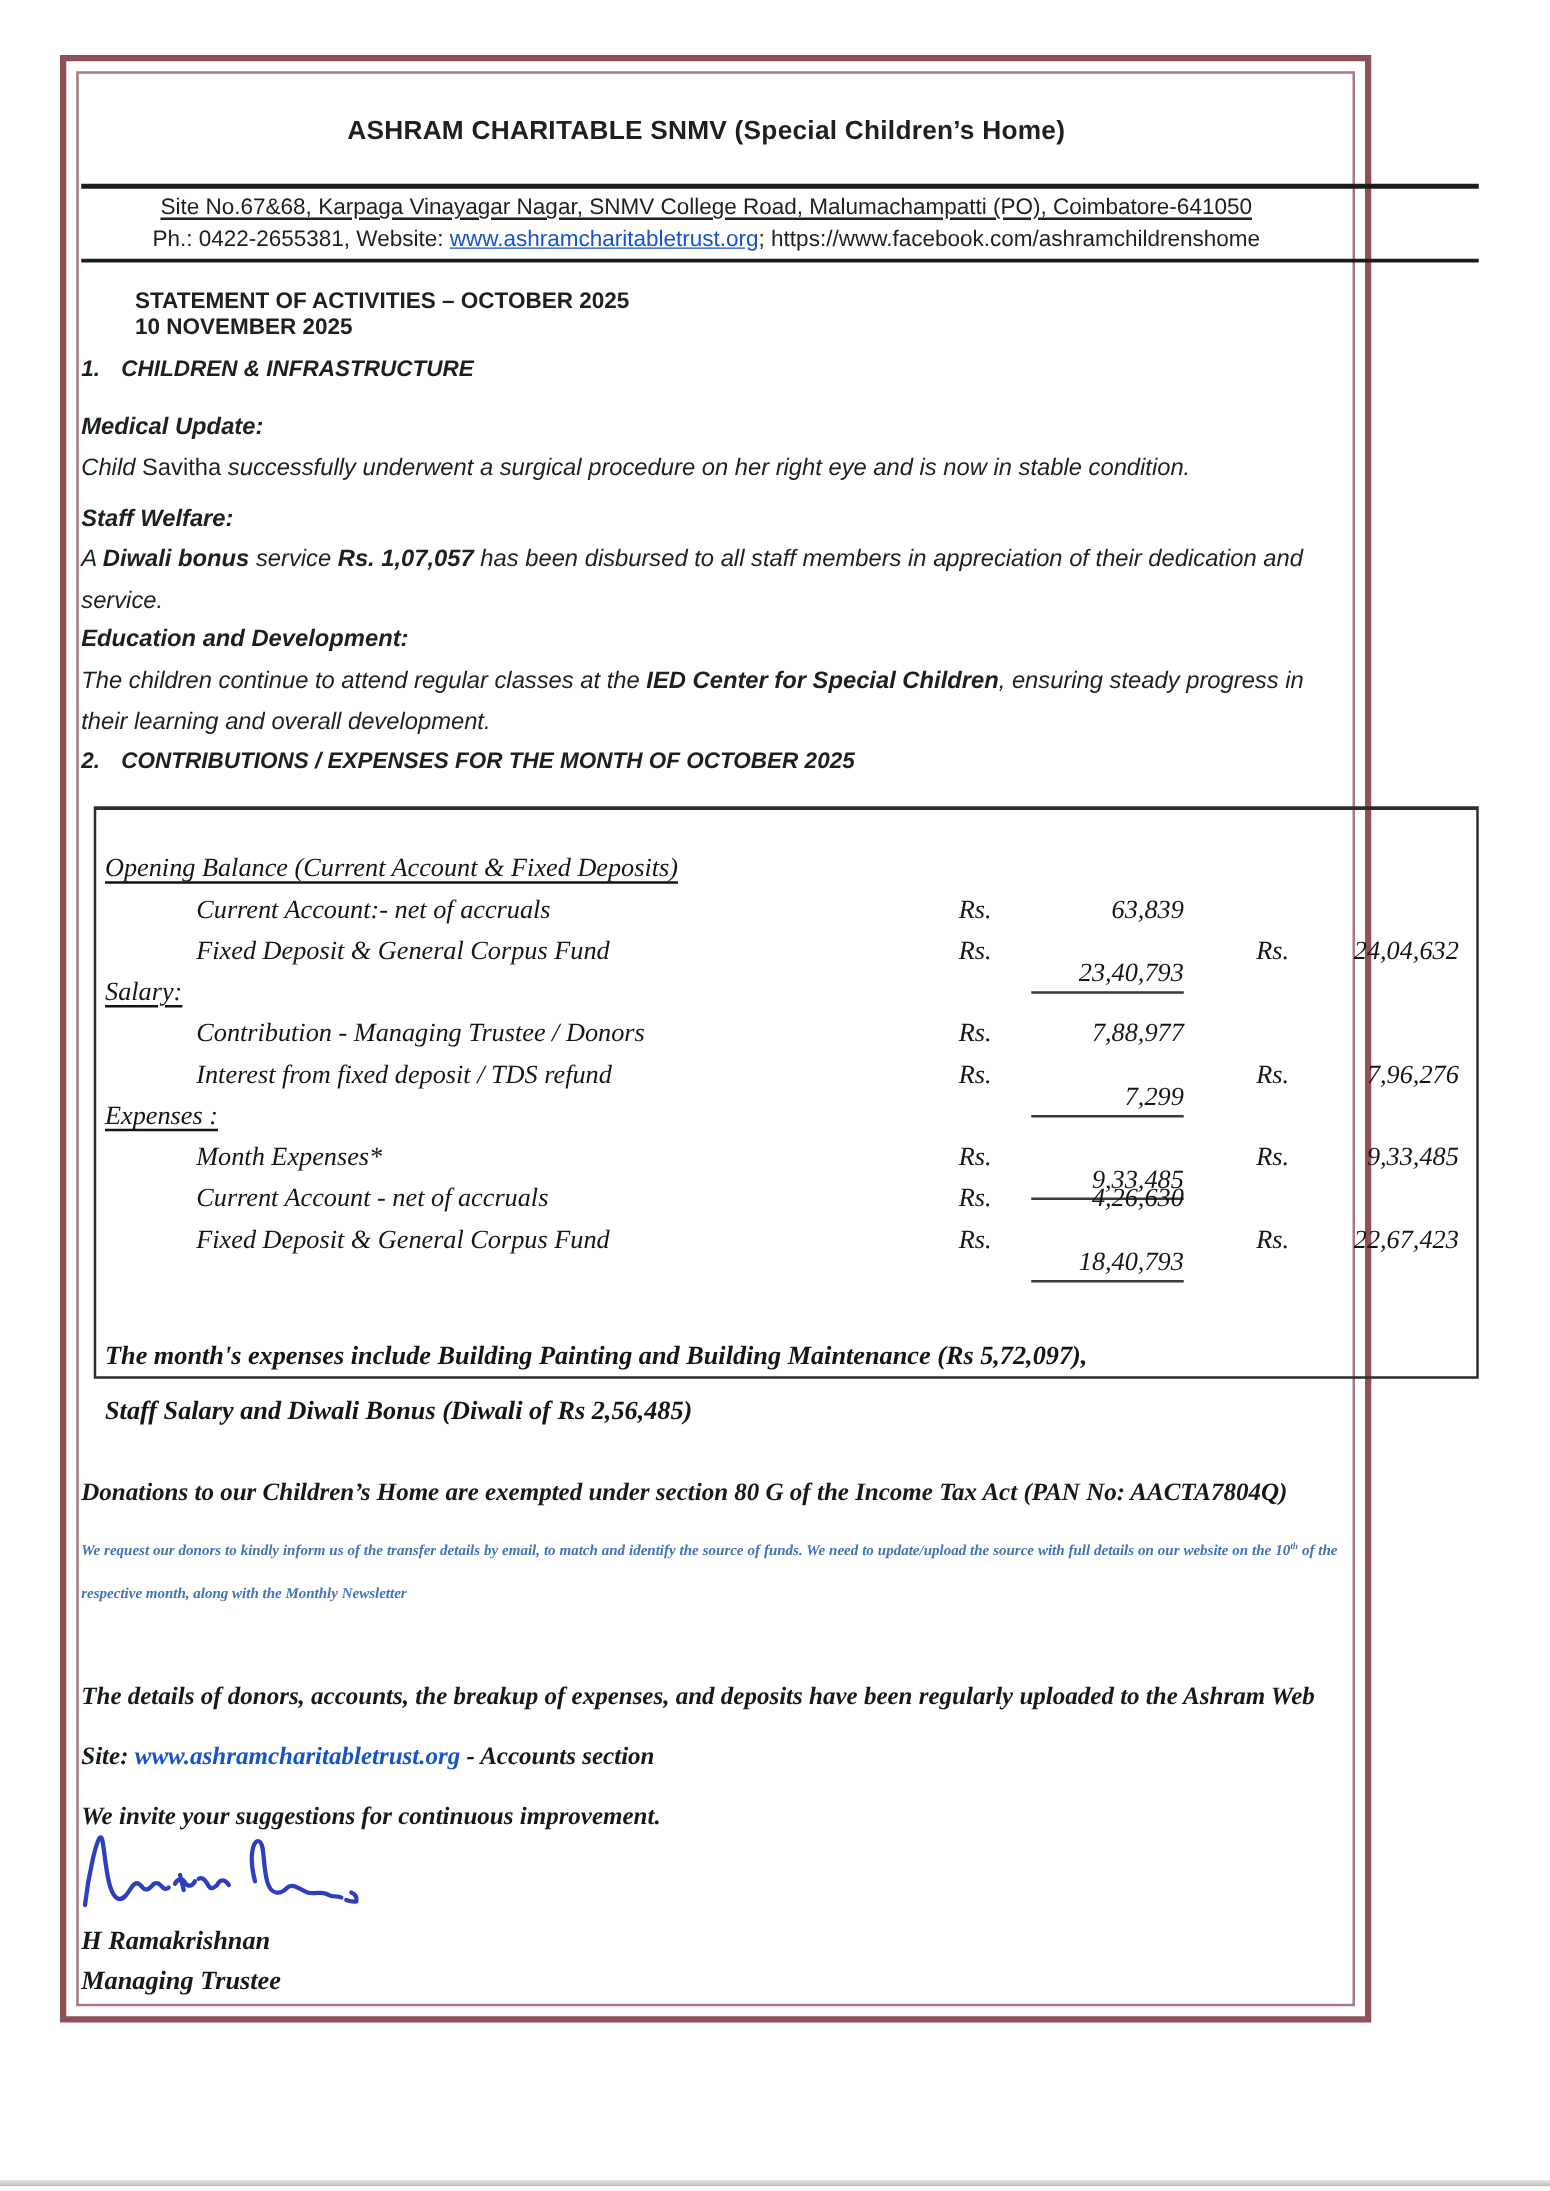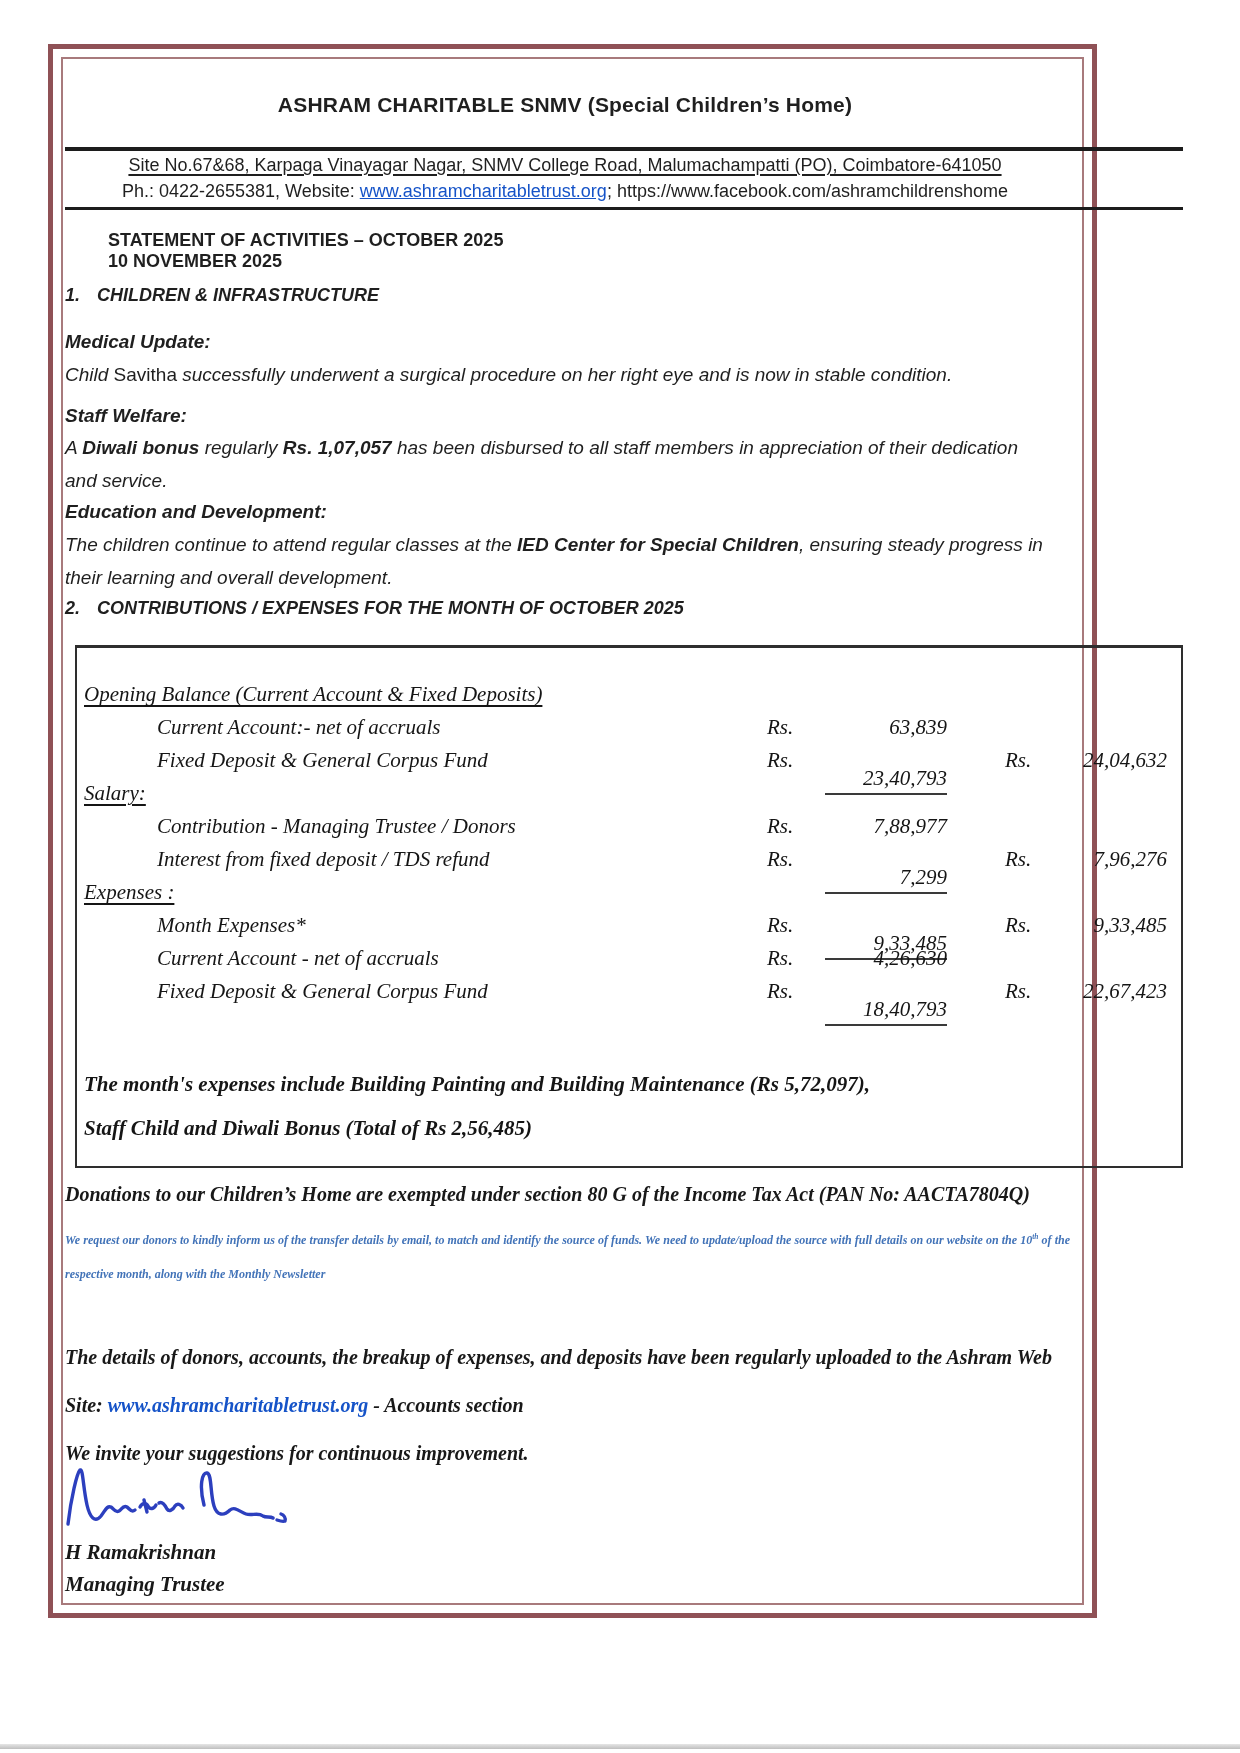--- a/index.html
+++ b/index.html
@@ -32,21 +32,21 @@
   .sub-head{font-size:19px;font-weight:bold;font-style:italic;}
   .body-par{font-size:19px;font-style:italic;line-height:33px;}
   .mh{left:65px;top:331px;}
   .mp{left:65px;top:358px;width:1015px;}
   .sh{left:65px;top:405px;}
   .sp{left:65px;top:431px;width:985px;}
   .eh{left:65px;top:501px;}
   .ep{left:65px;top:528px;width:1015px;}
 
   
-  .tbox{left:75px;top:645px;width:1108px;height:523px;border:2px solid #2e2e2e;border-top-width:3px;box-sizing:border-box;padding-top:34px;}
+  .tbox{left:75px;top:645px;width:1108px;height:458px;border:2px solid #2e2e2e;border-top-width:3px;box-sizing:border-box;padding-top:34px;}
   .t-row{position:relative;height:33px;font-family:"Liberation Serif",serif;font-style:italic;font-size:21px;color:#151515;}
   .t-row .lbl{position:absolute;left:7px;white-space:nowrap;}
   .t-row.item .lbl{left:80px;}
   .t-row.header .lbl{text-decoration:underline;text-decoration-thickness:1.8px;text-underline-offset:4px;}
   .t-row .rs1{position:absolute;left:690px;}
   .t-row .val1{position:absolute;left:748px;width:122px;text-align:right;}
   .t-row .val1.ul{border-bottom:2px solid #3a3a3a;padding-bottom:2px;margin-top:18px;}
   .t-row .rs2{position:absolute;left:928px;}
   .t-row .val2{position:absolute;left:950px;width:140px;text-align:right;}
   .t-note{position:absolute;left:7px;font-family:"Liberation Serif",serif;font-style:italic;font-weight:bold;font-size:21px;color:#151515;white-space:nowrap;}
@@ -81,21 +81,21 @@
   <span>STATEMENT OF ACTIVITIES – OCTOBER 2025</span>
   <span>10 NOVEMBER 2025</span>
 </div>
 
 <div class="abs sec-head s1">
   <span class="num">1.</span><span>CHILDREN &amp; INFRASTRUCTURE</span>
 </div>
 <div class="abs sub-head mh">Medical Update:</div>
 <div class="abs body-par mp"><span>Child </span><span style="font-style: normal;">Savitha </span><span>successfully underwent a surgical procedure on her right eye and is now in stable condition.</span></div>
 <div class="abs sub-head sh">Staff Welfare:</div>
-<div class="abs body-par sp"><span>A </span><span style="font-weight: bold;">Diwali bonus</span><span> regularly </span><span style="font-weight: bold;">Rs. 1,07,057</span><span> has been disbursed to all staff members in appreciation of their dedication and service.</span></div>
+<div class="abs body-par sp"><span>A </span><span style="font-weight: bold;">Diwali bonus</span><span> service </span><span style="font-weight: bold;">Rs. 1,07,057</span><span> has been disbursed to all staff members in appreciation of their dedication and service.</span></div>
 <div class="abs sub-head eh">Education and Development:</div>
 <div class="abs body-par ep"><span>The children continue to attend regular classes at the </span><span style="font-weight: bold;">IED Center for Special Children</span><span>, ensuring steady progress in their learning and overall development.</span></div>
 
 <div class="abs sec-head s2">
   <span class="num">2.</span><span>CONTRIBUTIONS / EXPENSES FOR THE MONTH OF OCTOBER 2025</span>
 </div>
 
 <div class="abs tbox">
   <div>
       <div class="t-row header">
@@ -145,21 +145,21 @@
       </div>
       <div class="t-row item">
         <span class="lbl">Fixed Deposit &amp; General Corpus Fund</span>
         <span class="rs1">Rs.</span>
         <span class="val1 ul">18,40,793</span>
         <span class="rs2">Rs.</span>
         <span class="val2">22,67,423</span>
       </div>
     </div>
   <div class="t-note t-note1">The month's expenses include Building Painting and Building Maintenance (Rs 5,72,097),</div>
-  <div class="t-note t-note2">Staff Child and Diwali Bonus (Total of Rs 2,56,485)</div>
+  <div class="t-note t-note2">Staff Salary and Diwali Bonus (Diwali of Rs 2,56,485)</div>
 </div>
 
 <div class="abs serif-b donations">Donations to our Children’s Home are exempted under section 80 G of the Income Tax Act (PAN No: AACTA7804Q)</div>
 <div class="abs serif-b blue-par"><span>We request our donors to kindly inform us of the transfer details by email, to match and identify the source of funds. We need to update/upload the source with full details on our website on the 10</span><sup>th</sup><span> of the respective month, along with the Monthly Newsletter</span></div>
 <div class="abs serif-b details1">The details of donors, accounts, the breakup of expenses, and deposits have been regularly uploaded to the Ashram Web</div>
 <div class="abs serif-b details2"><span>Site: </span><span class="blue-link">www.ashramcharitabletrust.org</span><span> - Accounts section</span></div>
 <div class="abs serif-b invite">We invite your suggestions for continuous improvement.</div>
 
 <div class="abs sig">
   <svg width="240" height="85" viewBox="0 0 240 85">

